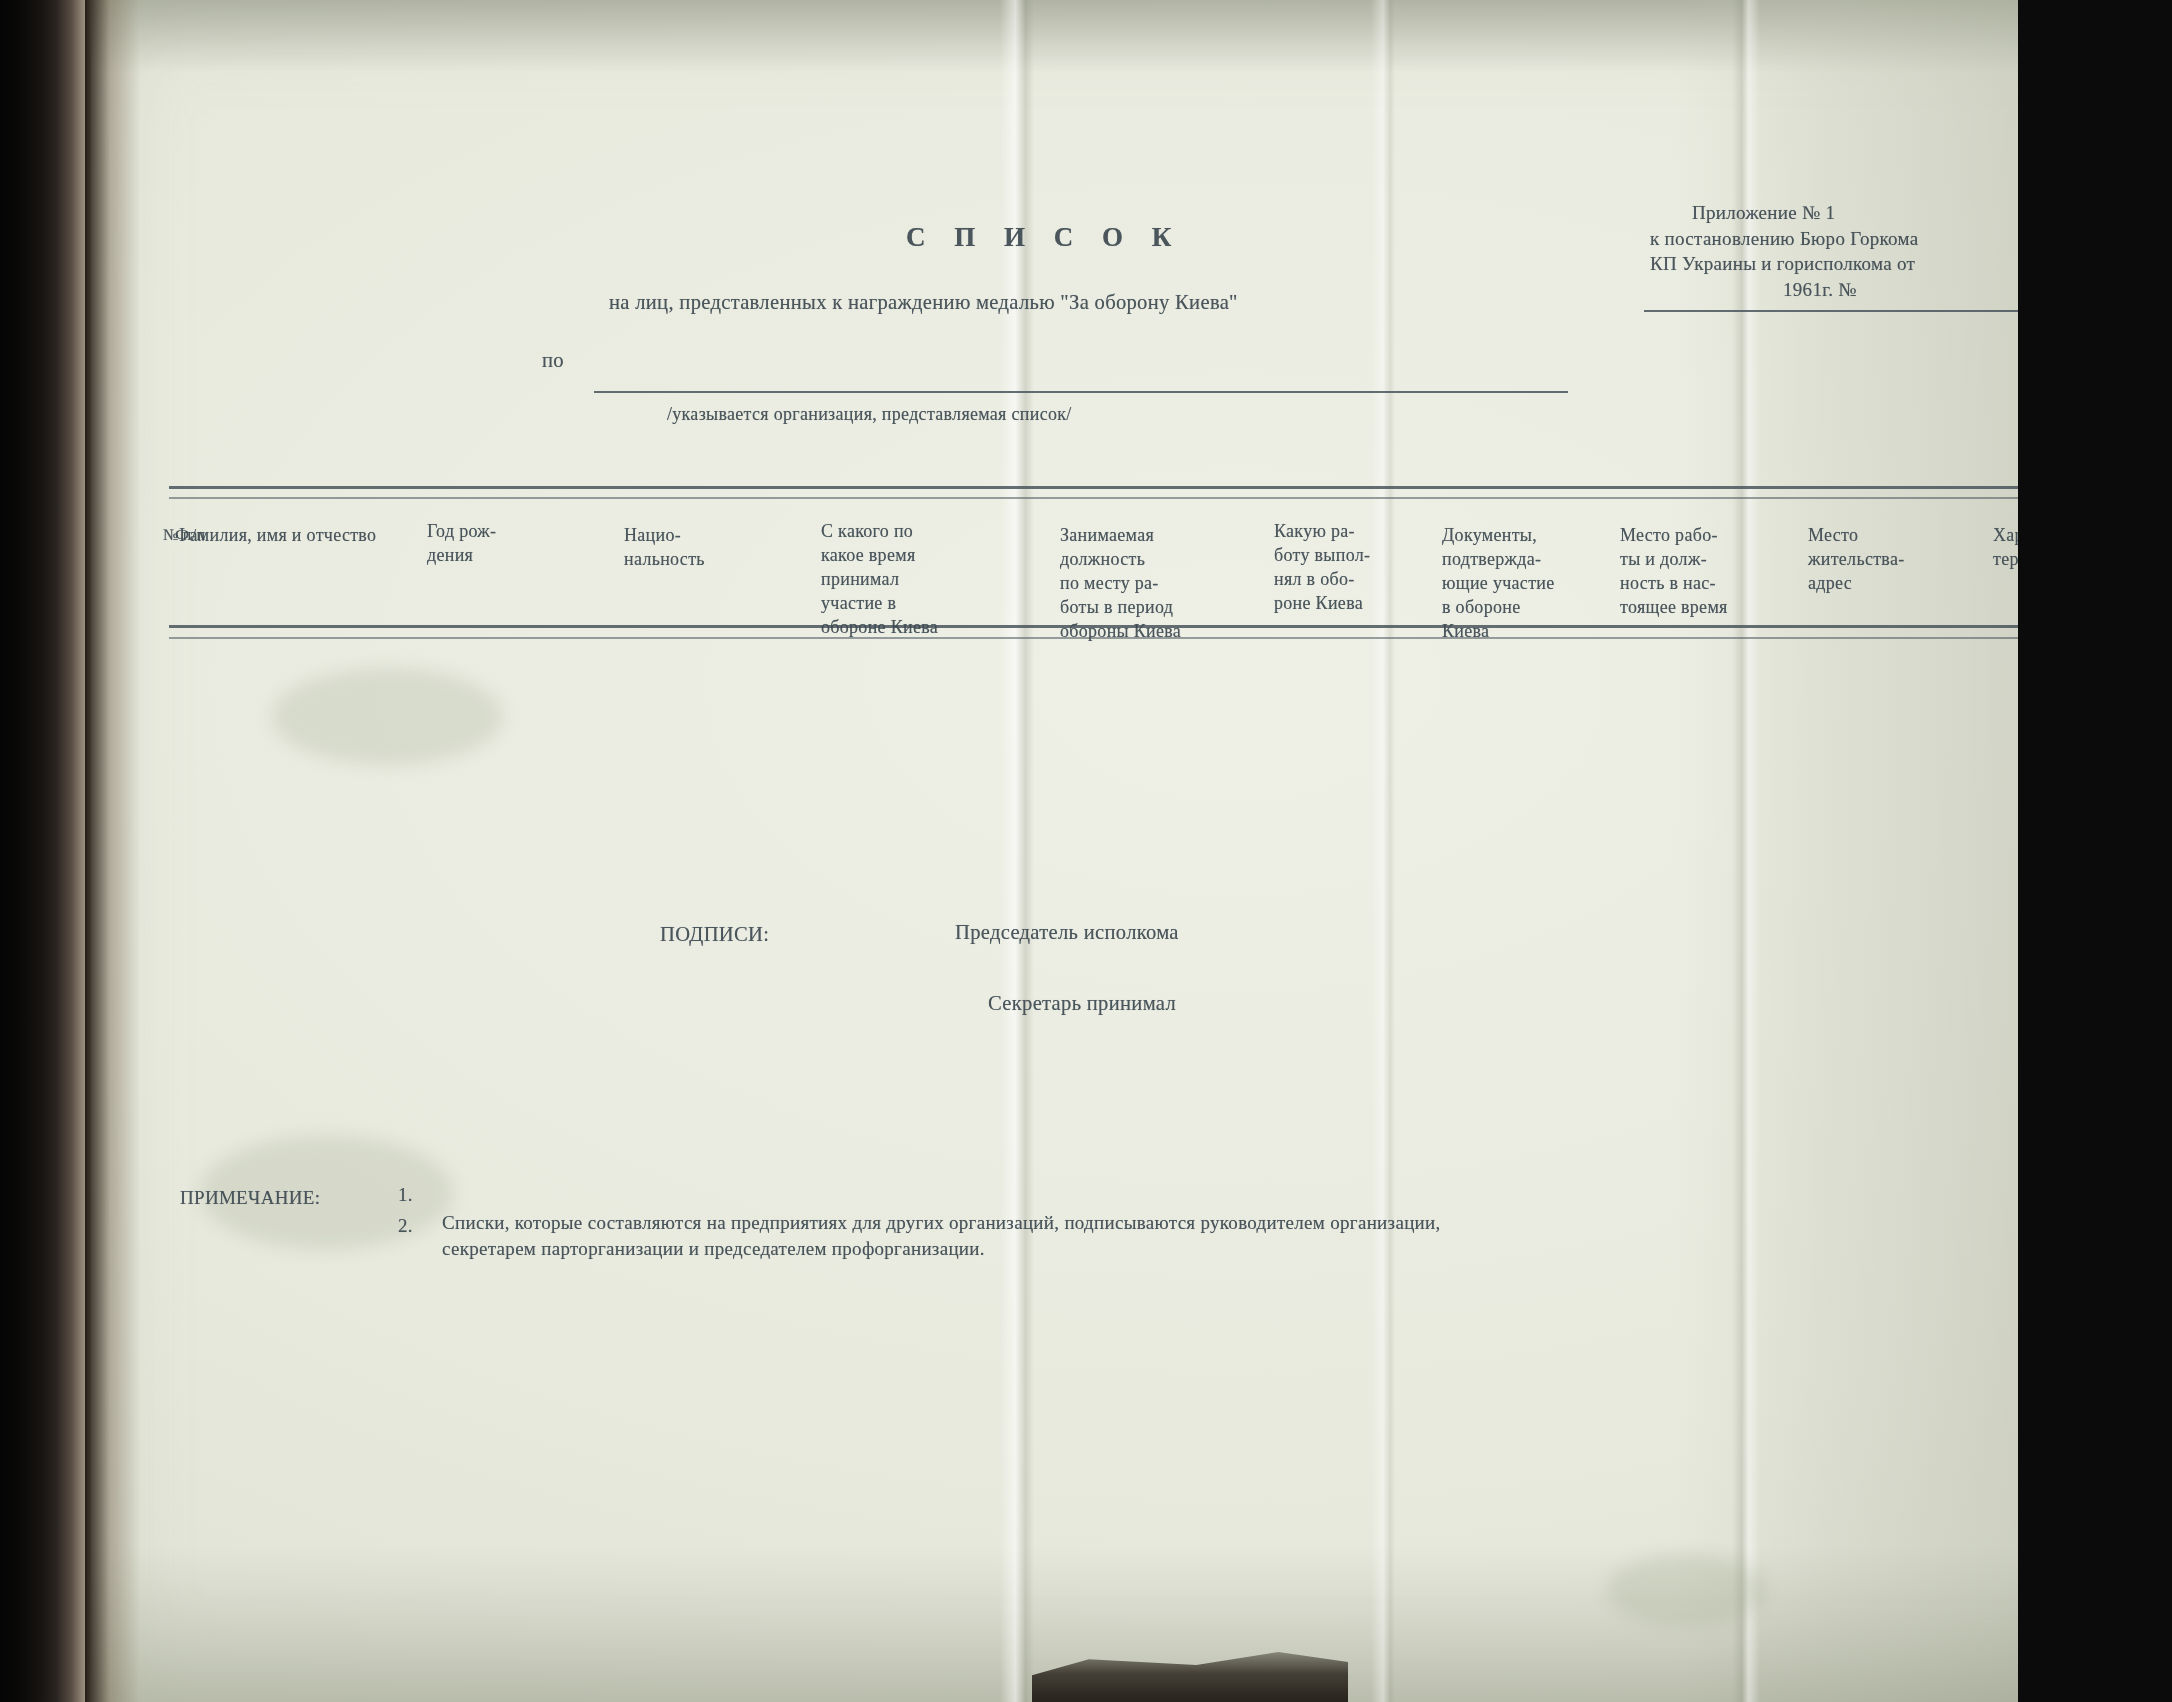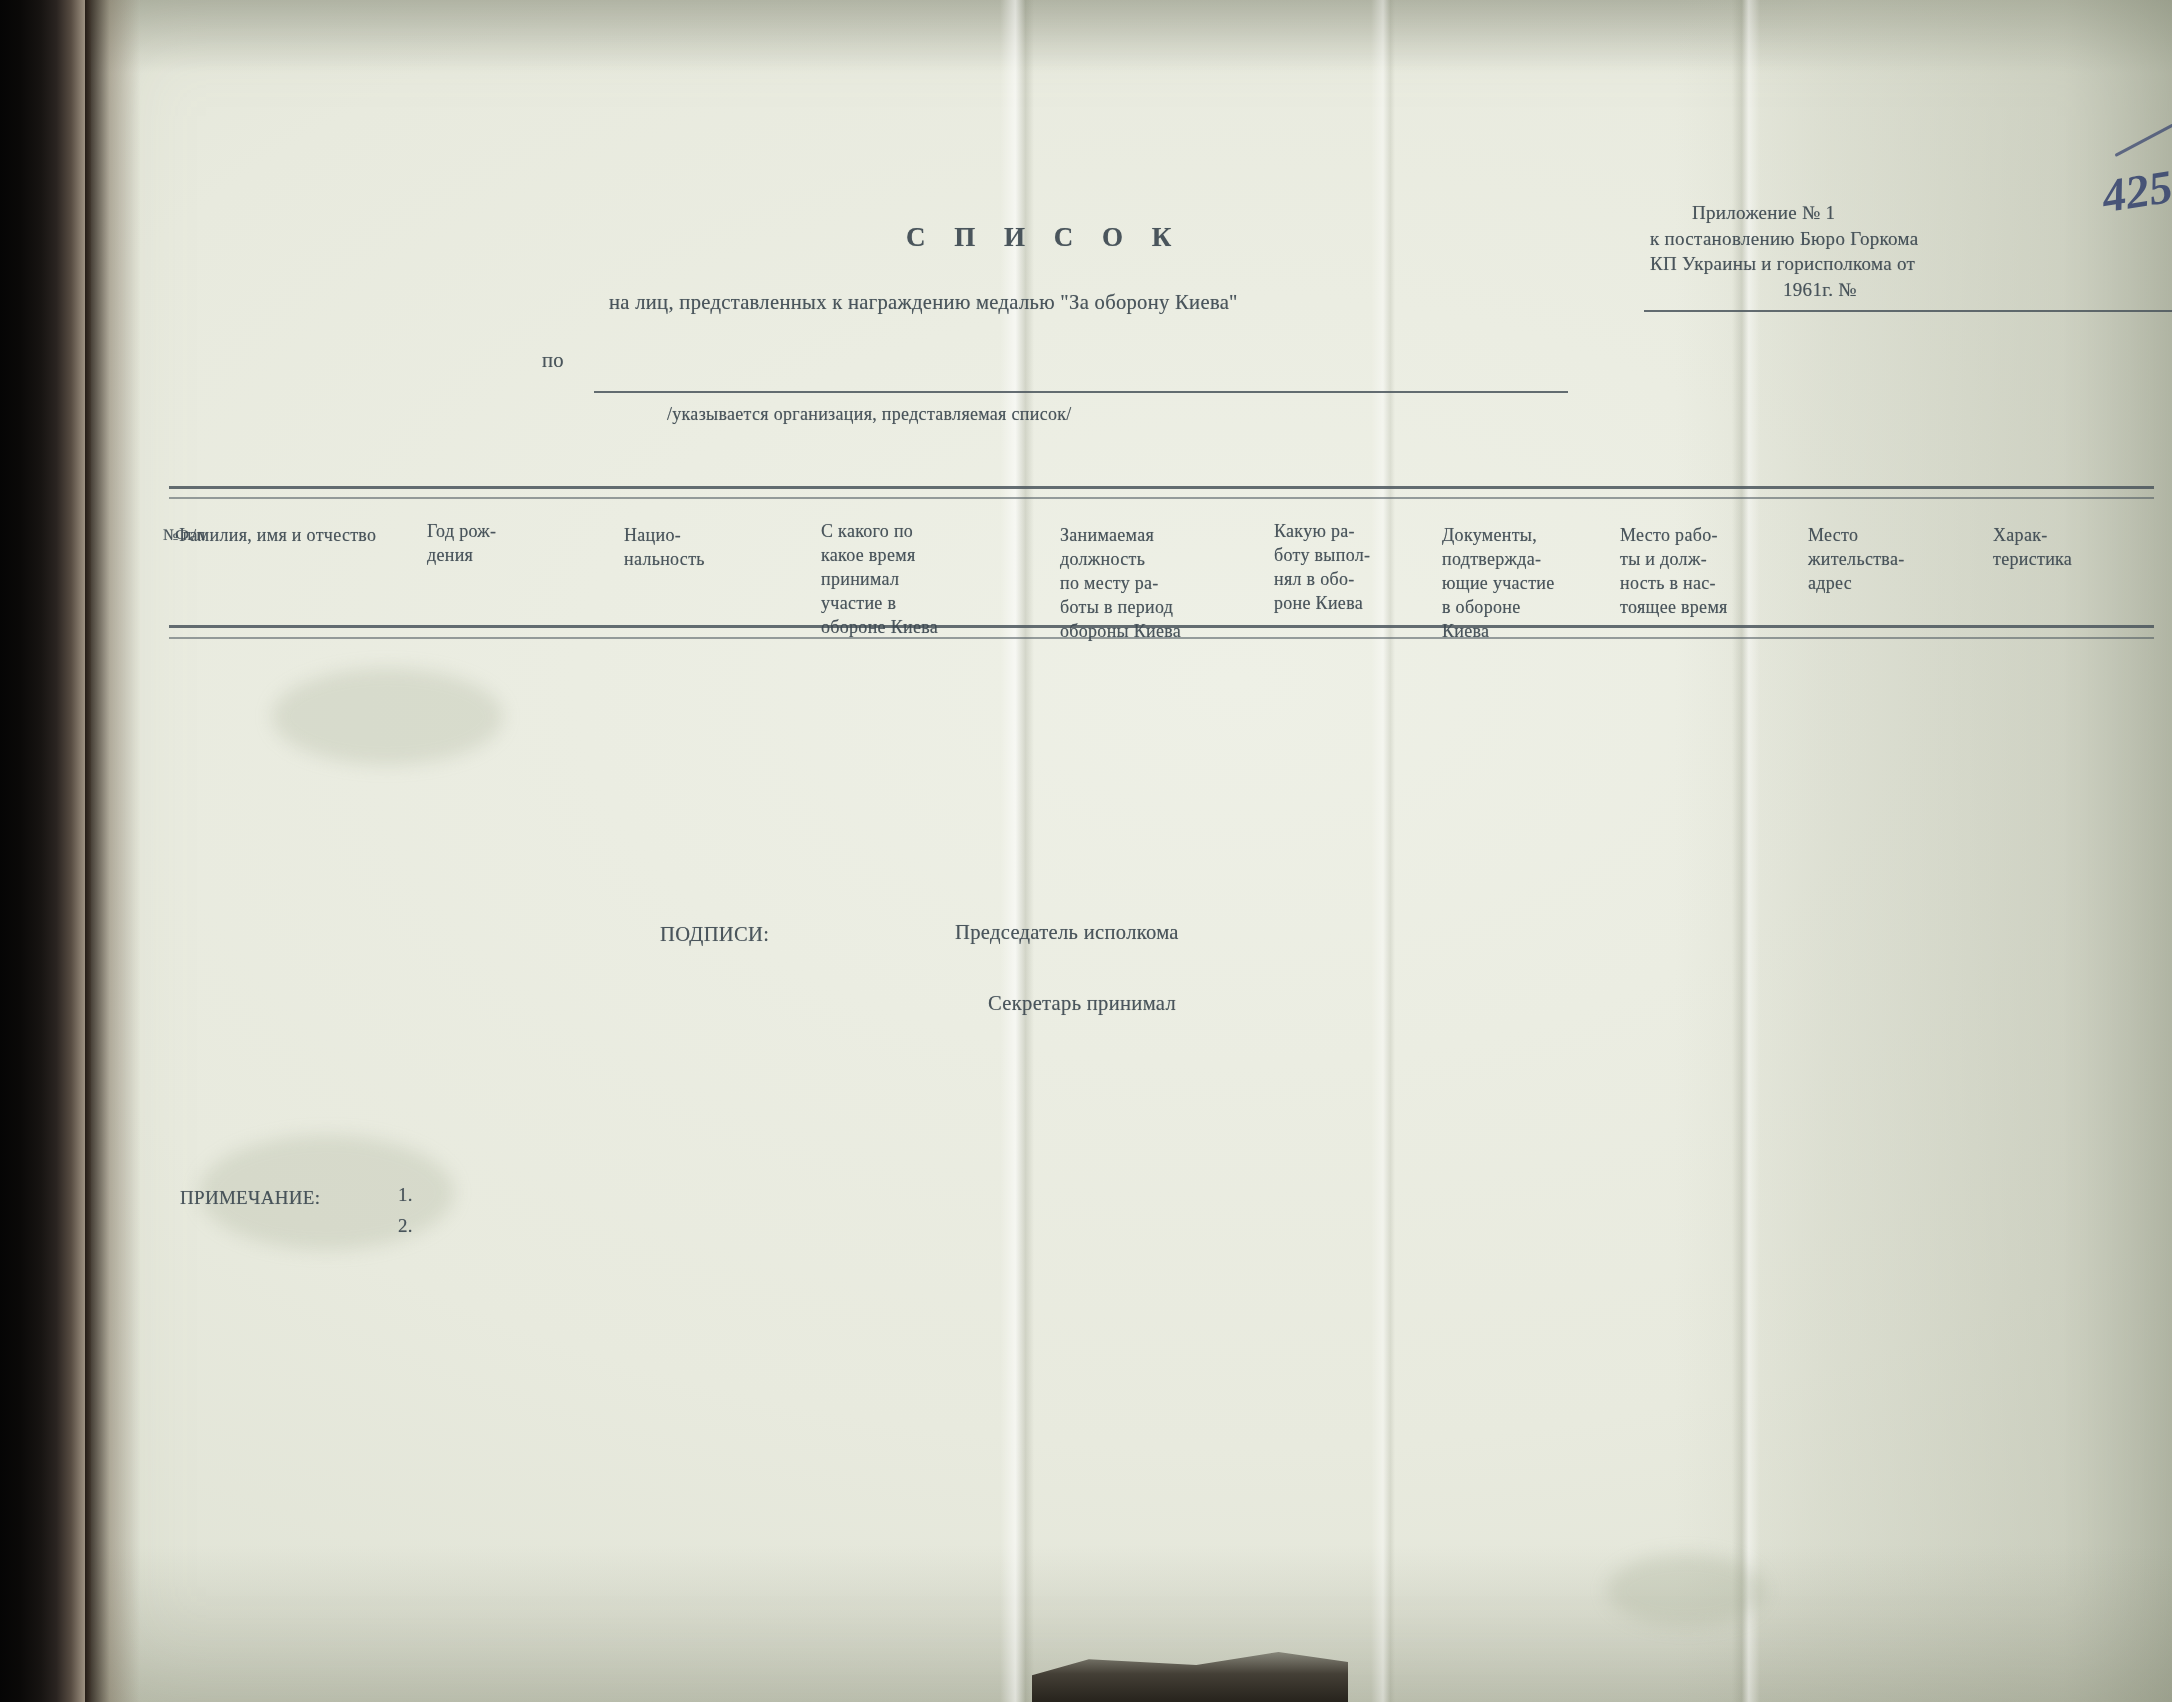--- a/index.html
+++ b/index.html
@@ -11,21 +11,21 @@
   body {
     width: 2172px;
     height: 1703px;
     overflow: hidden;
     font-family: "Liberation Serif", serif;
   }
 
   
   #scan {
     position: relative;
-    width: 2172px;
+    width: 2018px;
     height: 1703px;
     background: #ffffff;
     overflow: hidden;
   }
 
   
   .bg-dark {
     position: absolute;
     inset: 0;
     background:
@@ -261,20 +261,22 @@
 
     <div class="typed t-sub" style="left:534px; top:923px;margin-left:36px;">ПОДПИСИ:</div>
     <div class="typed t-sub" style="left:865px; top:921px;">Председатель исполкома</div>
     <div class="typed t-sub" style="left:898px; top:992px;">Секретарь принимал</div>
 
     <div class="typed t-note" style="left:90px; top:1185px;">ПРИМЕЧАНИЕ:</div>
 
     <div class="typed t-note" style="left:308px; top:1182px;">1.</div>
 
     <div class="typed t-note" style="left:308px; top:1213px;">2.</div>
+    <div class="typed t-note" style="left:352px; top:1210px;">Списки, которые составляются на предприятиях для других организаций, подписываются руководителем организации,
+секретарем парторганизации и председателем профорганизации.</div>
 
   </div>
 
   <div class="gutter"></div>
   <div class="gutter-shadow"></div>
   <div class="torn-corner"></div>
 
 </div>
 
 

